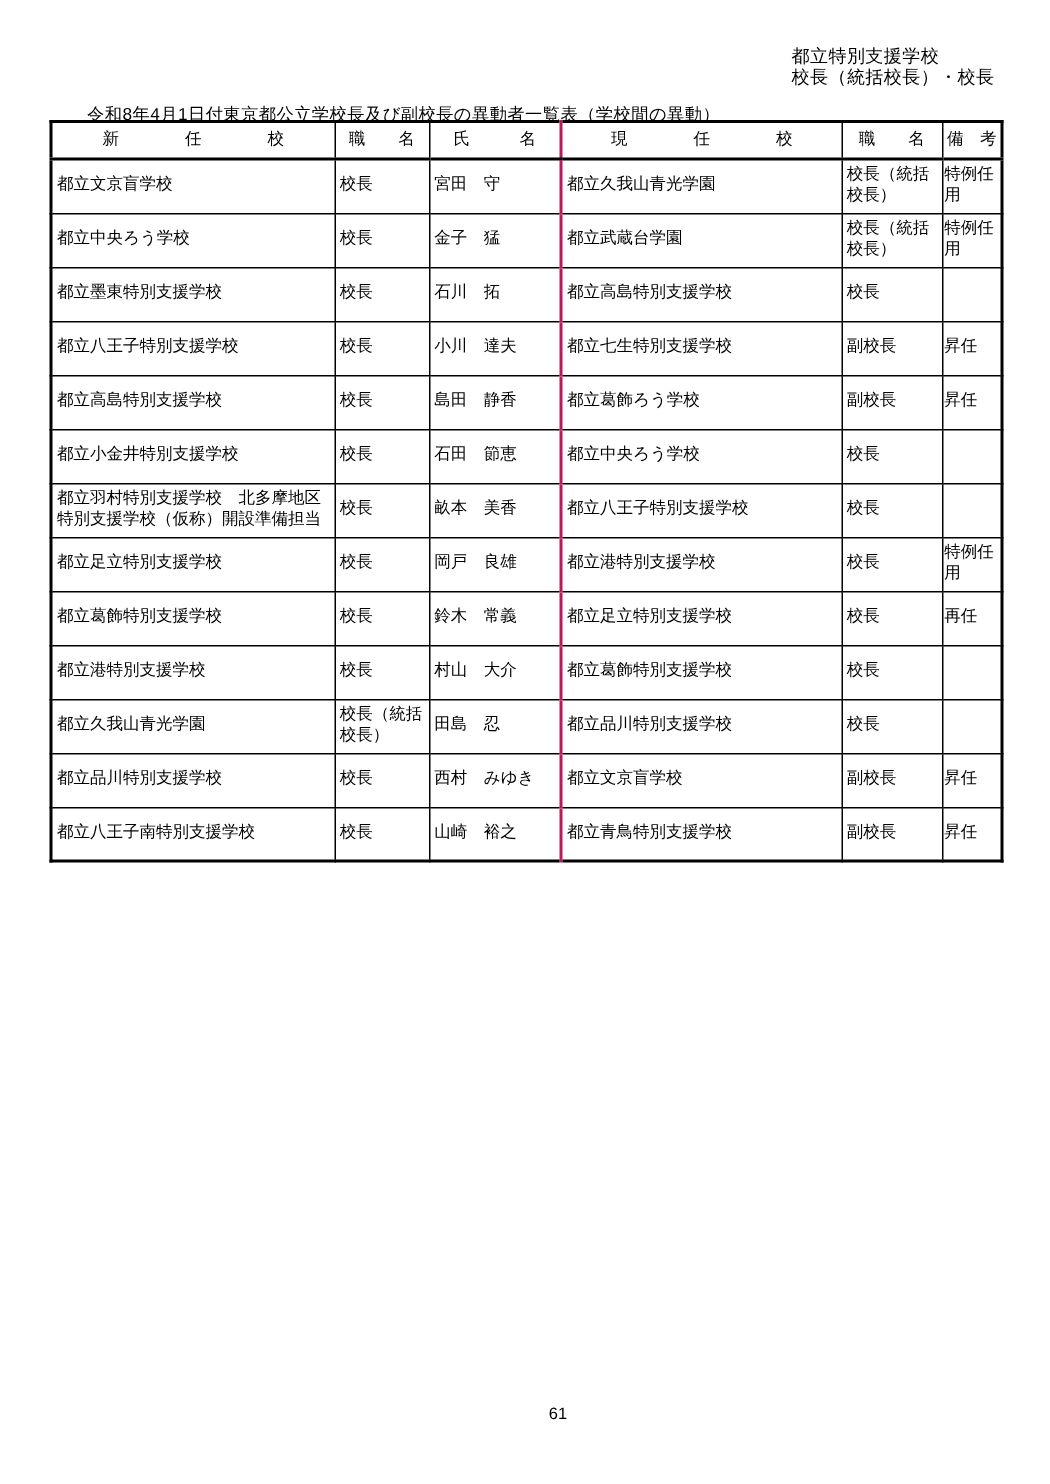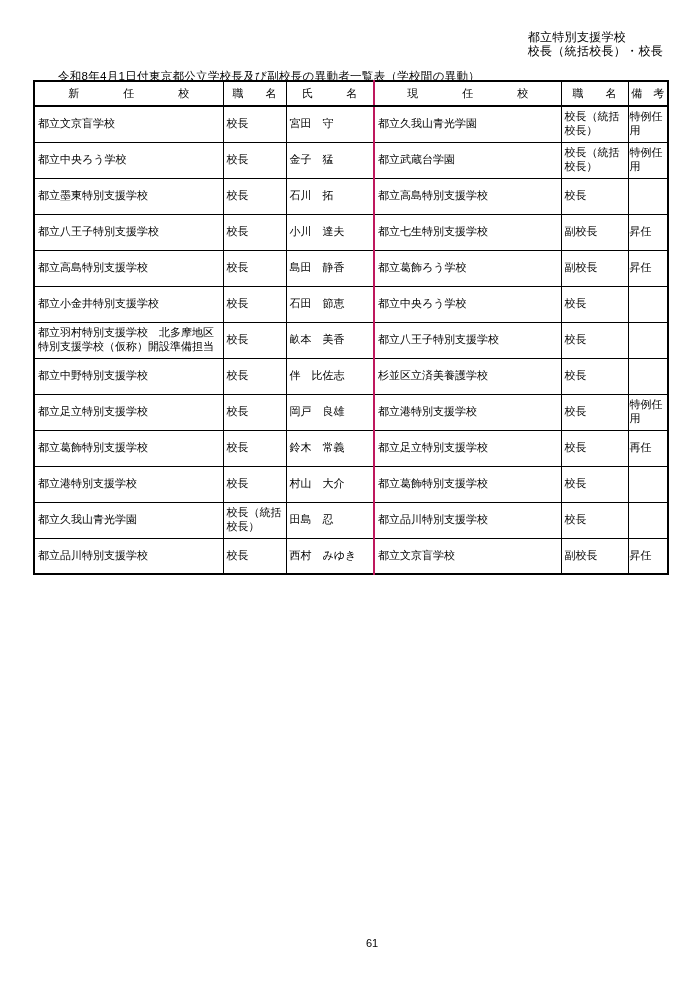--- a/index.html
+++ b/index.html
@@ -152,28 +152,20 @@
         </tr>
         <tr>
           <td>都立羽村特別支援学校　北多摩地区特別支援学校（仮称）開設準備担当</td>
           <td>校長</td>
           <td class="sep-thick">畝本　美香</td>
           <td>都立八王子特別支援学校</td>
           <td>校長</td>
           <td class="cell-note"></td>
         </tr>
         <tr>
-          <td>都立中野特別支援学校</td>
-          <td>校長</td>
-          <td class="sep-thick">伴　比佐志</td>
-          <td>杉並区立済美養護学校</td>
-          <td>校長</td>
-          <td class="cell-note"></td>
-        </tr>
-        <tr>
           <td>都立足立特別支援学校</td>
           <td>校長</td>
           <td class="sep-thick">岡戸　良雄</td>
           <td>都立港特別支援学校</td>
           <td>校長</td>
           <td class="cell-note">特例任用</td>
         </tr>
         <tr>
           <td>都立葛飾特別支援学校</td>
           <td>校長</td>
@@ -199,17 +191,25 @@
           <td class="cell-note"></td>
         </tr>
         <tr>
           <td>都立品川特別支援学校</td>
           <td>校長</td>
           <td class="sep-thick">西村　みゆき</td>
           <td>都立文京盲学校</td>
           <td>副校長</td>
           <td class="cell-note">昇任</td>
         </tr>
+        <tr>
+          <td>都立八王子南特別支援学校</td>
+          <td>校長</td>
+          <td class="sep-thick">山崎　裕之</td>
+          <td>都立青鳥特別支援学校</td>
+          <td>副校長</td>
+          <td class="cell-note">昇任</td>
+        </tr>
       </tbody>
   </table>
 </div>
 
 <div class="page-number">61</div>
 
 </body></html>

